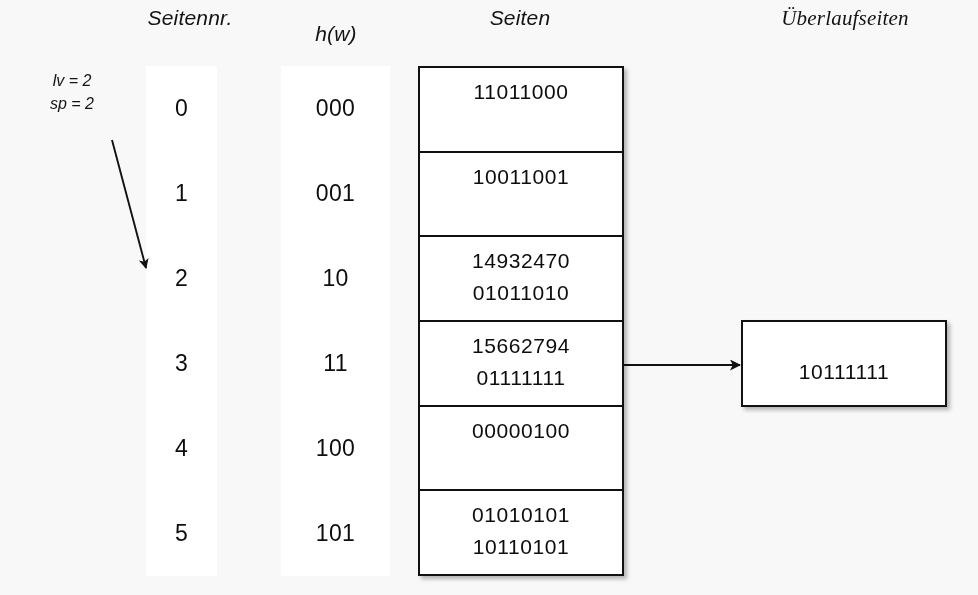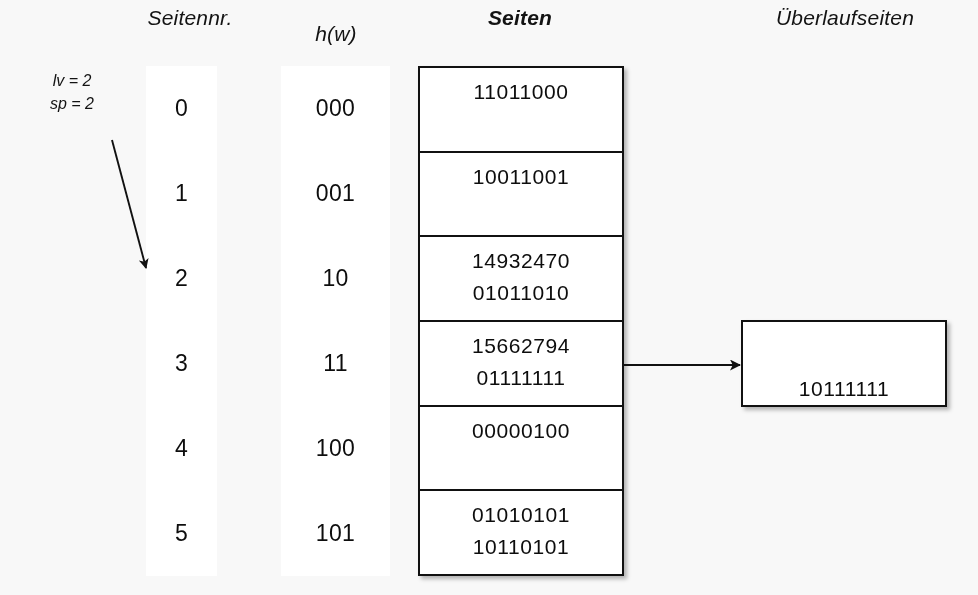--- a/index.html
+++ b/index.html
@@ -28,22 +28,22 @@
     font-style: italic;
     font-size: 21px;
     font-weight: 500;
     color: #131313;
     text-align: center;
     letter-spacing: 0.2px;
     white-space: nowrap;
   }
   #hdr-seitennr { left: 110px; width: 160px; }
   #hdr-hw       { left: 266px; width: 140px; margin-top: 16px; }
-  #hdr-seiten   { left: 440px; width: 160px; font-weight: bold; }
-  #hdr-ueberlauf{ left: 745px; width: 200px; }
+  #hdr-seiten   { left: 440px; width: 160px; }
+  #hdr-ueberlauf{ left: 745px; width: 200px; font-family: Liberation Serif, serif; }
 
   
   #params {
     position: absolute;
     left: 16px;
     top: 70px;
     width: 112px;
     text-align: center;
     font-style: italic;
     font-size: 16px;
@@ -112,21 +112,21 @@
     left: 741px;
     top: 320px;
     width: 206px;
     height: 87px;
     background: #ffffff;
     border: 2.5px solid #111111;
     box-sizing: border-box;
     display: flex;
     flex-direction: column;
     align-items: center;
-    justify-content: flex-end;
+    justify-content: center;
     padding-top: 17px;
     box-shadow: 3px 3px 4px rgba(0,0,0,0.28);
   }
 
   
   .arrow-svg {
     position: absolute;
     pointer-events: none;
     overflow: visible;
   }

